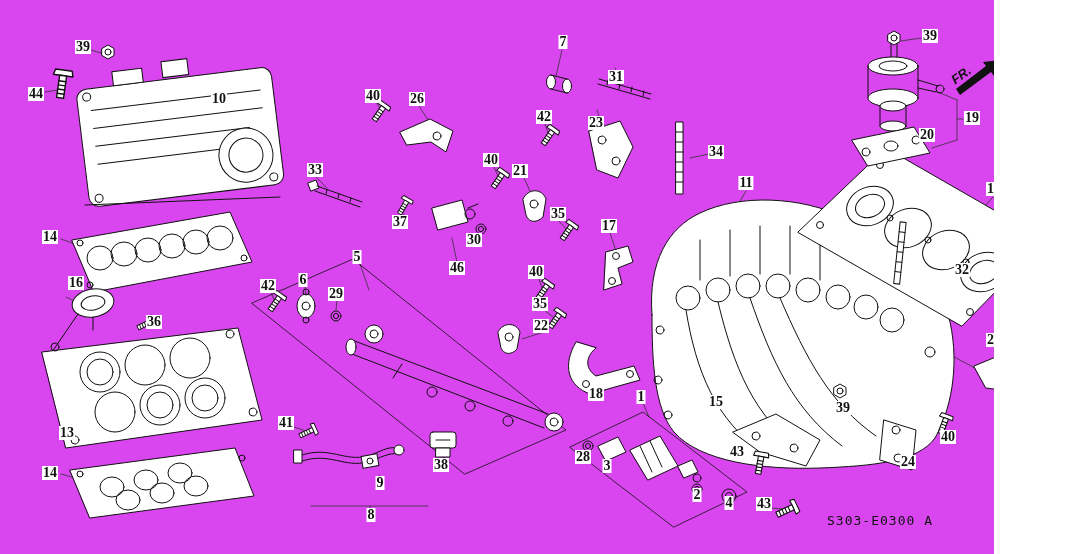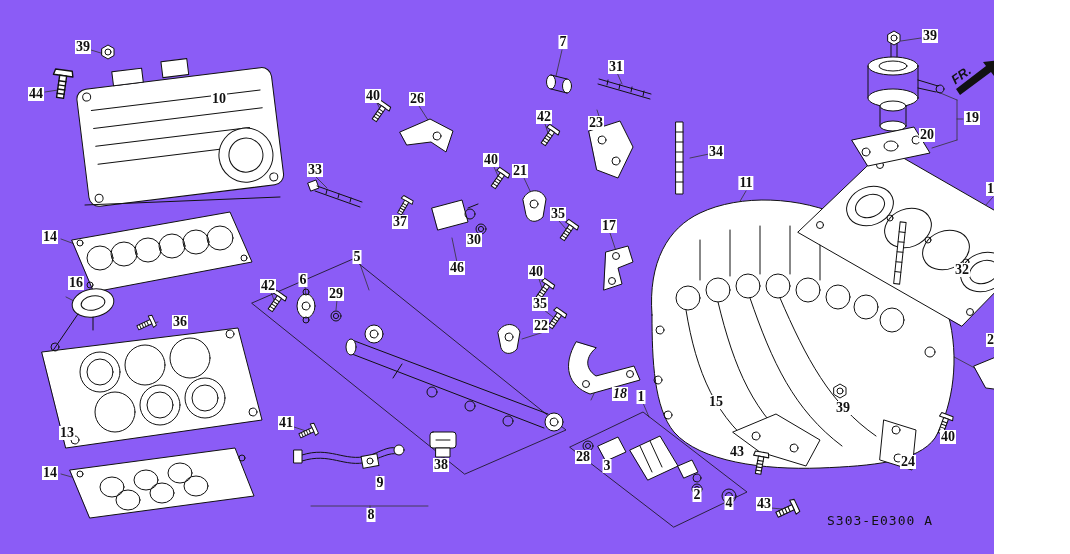--- a/index.html
+++ b/index.html
@@ -1,16 +1,16 @@
 <!DOCTYPE html>
 <html><head>
 <meta charset="utf-8">
 <style>
   html,body{margin:0;padding:0;background:#fff}
-  .stage{position:relative;width:994px;height:554px;background:#8b5cf6;overflow:hidden;
+  .stage{position:relative;width:994px;height:554px;background:#d946ef;overflow:hidden;
          font-family:"Liberation Serif",serif}
   .stage > svg{position:absolute;left:0;top:0}
   .labels{position:absolute;left:0;top:0;width:100%;height:100%;pointer-events:none}
   .part-label{position:absolute;transform:translate(-50%,-50%);
               font:bold 14px "Liberation Serif",serif;color:#111;
               white-space:nowrap;line-height:1;background:#fff;padding:0 1px}
   .diagram-code{position:absolute;left:880px;top:520px;transform:translate(-50%,-50%);
                 font:13px "DejaVu Sans Mono",monospace;color:#111;letter-spacing:1px;white-space:nowrap}
   .fr-label{position:absolute;left:961px;top:75px;transform:translate(-50%,-50%) rotate(-36deg);
             font:italic bold 13px "Liberation Sans",sans-serif;color:#111}
@@ -288,21 +288,21 @@
   </g>
 </svg>
 
 <div class="labels">
       <span class="part-label" style="left: 83px; top: 47px;">39</span>
       <span class="part-label" style="left: 36px; top: 94px;">44</span>
       <span class="part-label" style="left: 219px; top: 99px;">10</span>
       <span class="part-label" style="left: 373px; top: 96px;">40</span>
       <span class="part-label" style="left: 417px; top: 99px;">26</span>
       <span class="part-label" style="left: 563px; top: 42px;">7</span>
-      <span class="part-label" style="left: 616px; top: 67px;">31</span>
+      <span class="part-label" style="left: 616px; top: 77px;">31</span>
       <span class="part-label" style="left: 596px; top: 102px; margin-top: 21px;">23</span>
       <span class="part-label" style="left: 544px; top: 117px;">42</span>
       <span class="part-label" style="left: 930px; top: 36px;">39</span>
       <span class="part-label" style="left: 972px; top: 118px;">19</span>
       <span class="part-label" style="left: 927px; top: 135px;">20</span>
       <span class="part-label" style="left: 307px; top: 170px; margin-left: 8px;">33</span>
       <span class="part-label" style="left: 716px; top: 152px;">34</span>
       <span class="part-label" style="left: 491px; top: 160px;">40</span>
       <span class="part-label" style="left: 520px; top: 171px;">21</span>
       <span class="part-label" style="left: 746px; top: 183px;">11</span>
@@ -314,24 +314,24 @@
       <span class="part-label" style="left: 50px; top: 237px;">14</span>
       <span class="part-label" style="left: 457px; top: 268px;">46</span>
       <span class="part-label" style="left: 962px; top: 270px;">32</span>
       <span class="part-label" style="left: 357px; top: 257px;">5</span>
       <span class="part-label" style="left: 536px; top: 272px;">40</span>
       <span class="part-label" style="left: 56px; top: 283px; margin-left: 20px;">16</span>
       <span class="part-label" style="left: 268px; top: 286px;">42</span>
       <span class="part-label" style="left: 303px; top: 280px;">6</span>
       <span class="part-label" style="left: 336px; top: 294px;">29</span>
       <span class="part-label" style="left: 540px; top: 304px;">35</span>
-      <span class="part-label" style="left: 180px; top: 322px; text-align: center;">36</span>
+      <span class="part-label" style="left: 154px; top: 322px; text-align: center;">36</span>
       <span class="part-label" style="left: 541px; top: 326px;">22</span>
       <span class="part-label" style="left: 994px; top: 340px;">25</span>
-      <span class="part-label" style="left: 620px; top: 394px; font-style: italic;">18</span>
+      <span class="part-label" style="left: 596px; top: 394px;">18</span>
       <span class="part-label" style="left: 641px; top: 397px;">1</span>
       <span class="part-label" style="left: 716px; top: 402px;">15</span>
       <span class="part-label" style="left: 843px; top: 408px;">39</span>
       <span class="part-label" style="left: 67px; top: 433px;">13</span>
       <span class="part-label" style="left: 286px; top: 423px;">41</span>
       <span class="part-label" style="left: 948px; top: 437px;">40</span>
       <span class="part-label" style="left: 441px; top: 465px;">38</span>
       <span class="part-label" style="left: 583px; top: 457px;">28</span>
       <span class="part-label" style="left: 607px; top: 466px;">3</span>
       <span class="part-label" style="left: 908px; top: 462px;">24</span>

